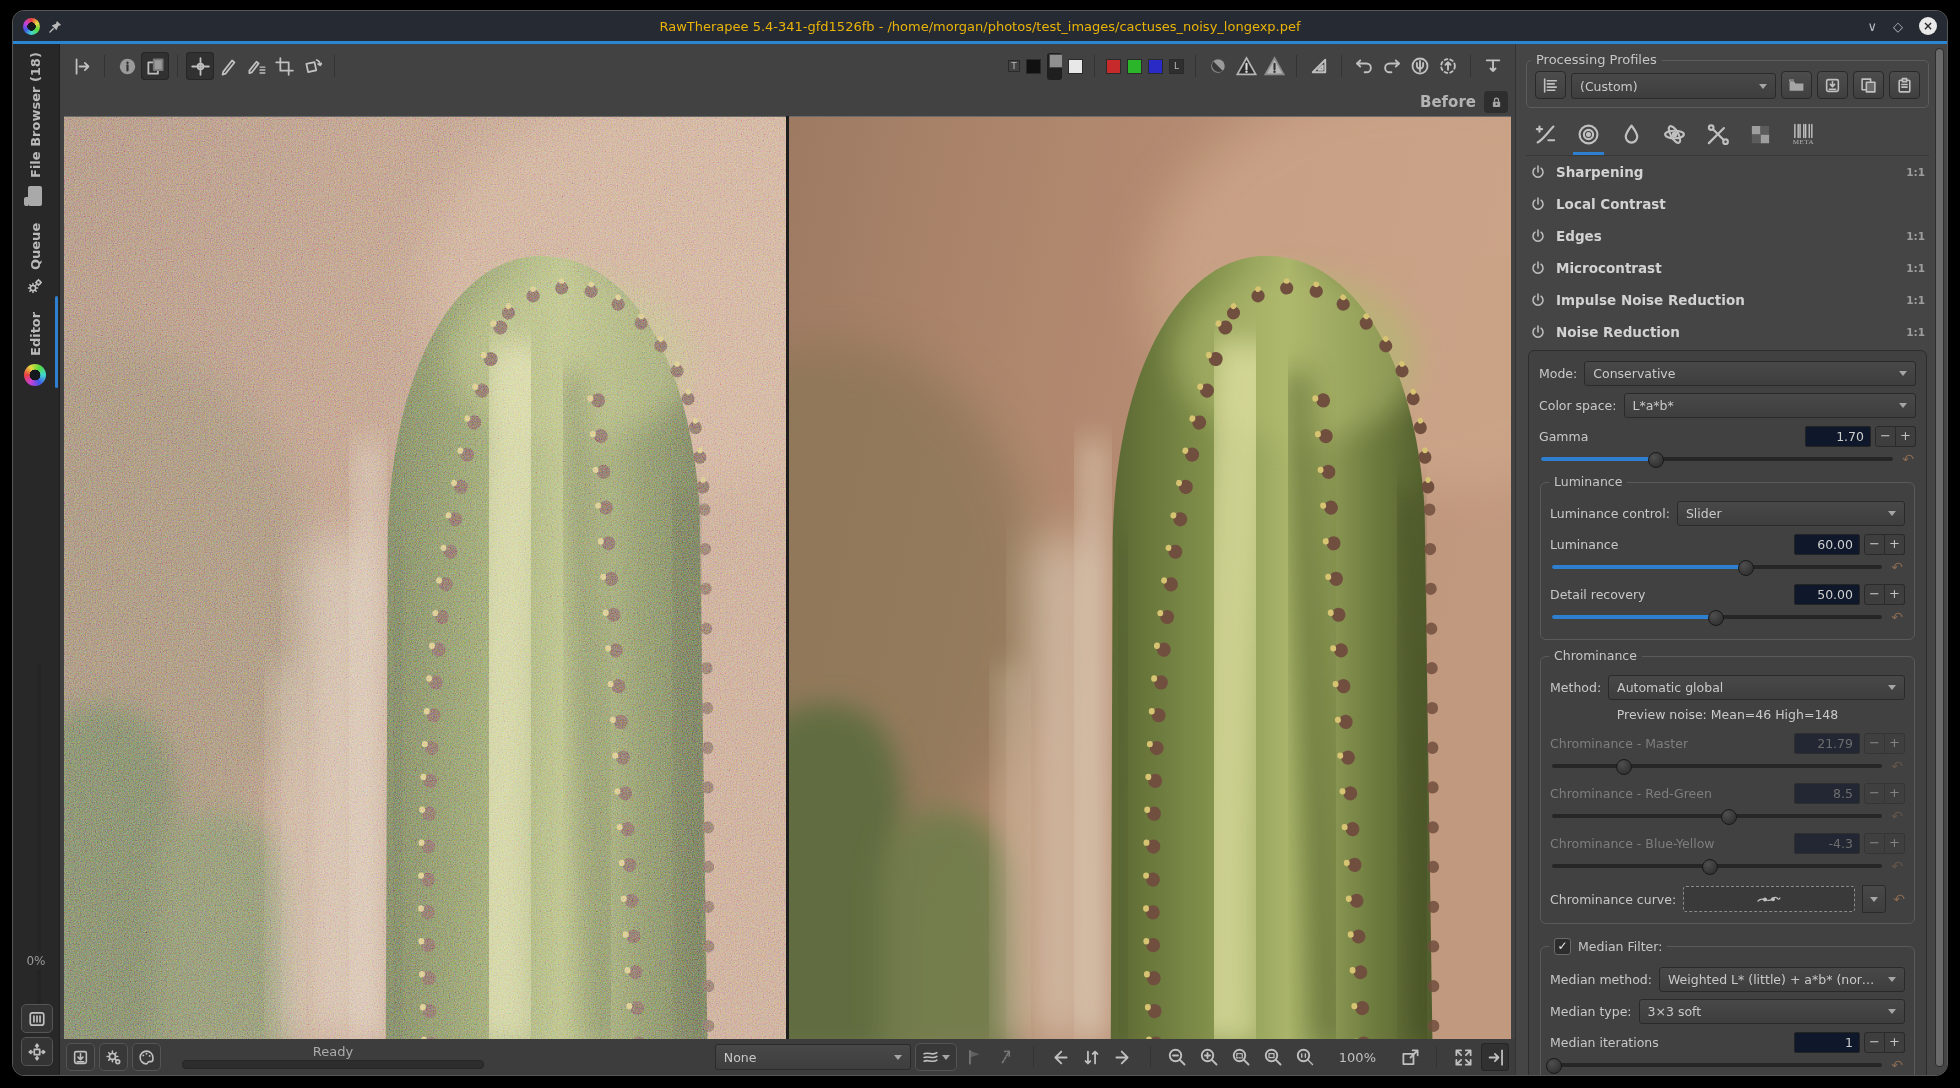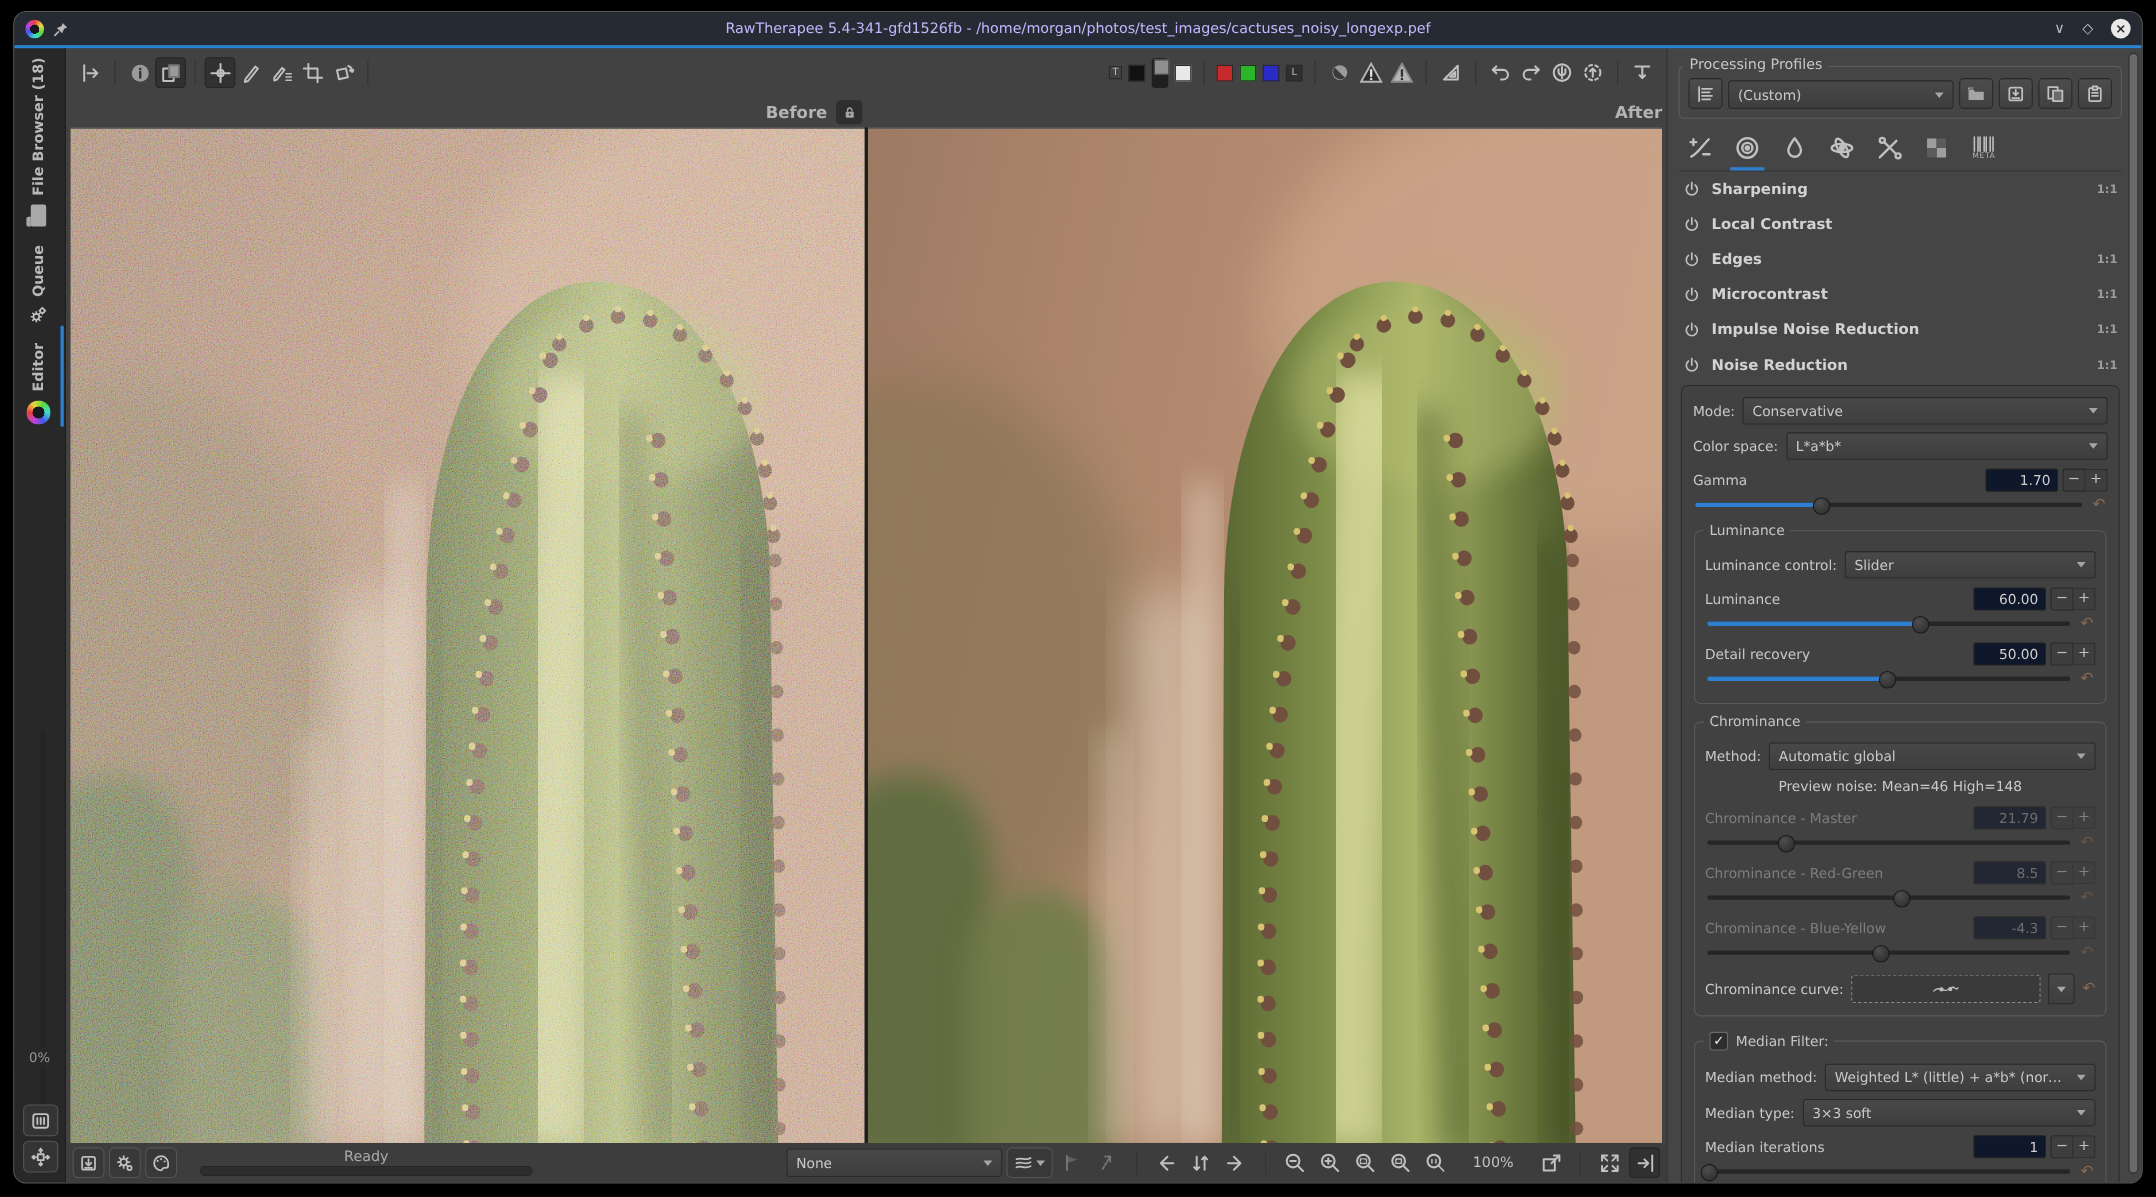--- a/index.html
+++ b/index.html
@@ -2,21 +2,21 @@
 <html><head>
 <meta charset="utf-8">
 <style>
   html,body{margin:0;padding:0;background:#000;width:1960px;height:1088px;overflow:hidden;
     font-family:"DejaVu Sans","Liberation Sans",sans-serif;-webkit-font-smoothing:antialiased;}
   .window{position:absolute;left:12px;top:10px;right:12px;bottom:12px;background:#3f3f3f;
     border-radius:12px;overflow:hidden;border:1px solid #585858;box-shadow:inset 0 0 0 1px #1c1c1c;
     display:flex;flex-direction:column;}
   
   .titlebar{height:30px;background:#262b33;display:flex;align-items:center;padding:0 10px;flex:0 0 auto;position:relative;}
-  .tb-title{position:absolute;left:0;right:0;text-align:center;color:#c4b5fd;font-size:13px;pointer-events:none;}
+  .tb-title{position:absolute;left:0;right:0;text-align:center;color:#eab308;font-size:13px;pointer-events:none;}
   .tb-left{display:flex;align-items:center;gap:8px;z-index:2;}
   .tb-ctrls{margin-left:auto;display:flex;align-items:center;gap:16px;z-index:2;color:#b9bdc2;font-size:13px;}
   .wheel{border-radius:50%;background:
     radial-gradient(circle at 50% 50%, #15181d 0 34%, rgba(0,0,0,0) 36%),
     conic-gradient(#e84040,#e8d840,#58d840,#40d8d0,#4058e8,#c840d8,#e84040);}
   .wheel.sm{width:17px;height:17px;}
   .wheel.md{width:22px;height:22px;}
   .wclose{width:18px;height:18px;border-radius:50%;background:#e9e9e9;color:#2a2a2a;display:flex;align-items:center;justify-content:center;font-size:12px;font-weight:bold;}
   .accent{height:3px;background:#2a85d2;flex:0 0 auto;}
   
@@ -64,21 +64,21 @@
   .zoomtxt{color:#c2c2c2;font-size:13px;margin:0 16px;}
   
   .rpanel{width:432px;flex:0 0 auto;background:#454545;border-left:1px solid #333;position:relative;padding:10px 18px 0 10px;box-sizing:border-box;overflow:hidden;}
   .rscroll{position:absolute;right:3px;top:4px;bottom:8px;width:9px;background:#2e2e2e;border-radius:5px;}
   .rscroll .thm{position:absolute;left:1px;right:1px;top:1px;bottom:1px;background:#6a6a6a;border-radius:5px;}
   .pframe{position:relative;border:1px solid #5d5d5d;border-radius:5px;padding:10px 8px 8px;margin-top:6px;}
   .pframe .legend{position:absolute;top:-9px;left:4px;background:#454545;padding:0 5px;color:#c6c6c6;font-size:13px;}
   .prow{display:flex;align-items:flex-end;gap:5px;}
   .pbtn{width:29px;height:26px;background:linear-gradient(#4c4c4c,#404040);border:1px solid #292929;border-radius:4px;display:flex;align-items:center;justify-content:center;flex:0 0 auto;}
   .tooltabs{display:flex;align-items:flex-end;gap:12px;padding:10px 4px 0;border-bottom:1px solid #383838;}
-  .ttab{padding:4px 4px 6px;border-bottom:3px solid transparent;display:flex;flex-direction:column;align-items:center;}
+  .ttab{padding:4px 4px 6px;border-bottom:3px solid transparent;display:flex;flex-direction:column;align-items:center;font-family:Liberation Serif, serif;}
   .ttab.active{border-bottom-color:#2f7fd0;}
   .metatxt{font-size:7px;color:#b5b5b5;letter-spacing:.5px;margin-top:-2px;}
   .th{display:flex;align-items:center;gap:10px;height:32px;padding:0 4px;color:#d2d2d2;}
   .th .tlabel{font-weight:bold;font-size:13.5px;flex:1;}
   .b11{color:#9d9d9d;font-size:10.5px;font-weight:bold;}
   .pw-on{stroke:#e0e0e0;}  .pw-off{stroke:#6f6f6f;}
   
   .nrbox{background:#414141;border:1px solid #2d2d2d;border-radius:6px;margin:2px 2px 6px;padding:10px 10px 8px;color:#c8c8c8;font-size:12.5px;}
   .lrow{display:flex;align-items:center;gap:7px;margin-bottom:7px;}
   .lrow .lab{flex:0 0 auto;}
@@ -350,23 +350,20 @@
           <span class="balbl">Before</span>
           <span class="lockbtn">
             <svg width="13" height="13" viewBox="0 0 16 16">
               <rect x="3.5" y="7" width="9" height="6.5" rx="1" fill="#a5a5a5"></rect>
               <path d="M5.5 7V5.2a2.5 2.5 0 0 1 5 0V7" stroke="#a5a5a5" stroke-width="1.5" fill="none"></path>
               <circle cx="8" cy="10" r="1.1" fill="#2e2e2e"></circle>
             </svg>
           </span>
         </div>
         <div style="width:3px"></div>
-        <div class="halfr">
-          <span class="balbl">After</span>
-        </div>
       </div>
 
       <div class="panes">
         <div class="pane">
           <svg viewBox="0 0 740 940" preserveAspectRatio="xMidYMid slice">
             <use href="#cactusScene"></use>
             <rect width="740" height="940" fill="#d8a88e" opacity="0.10"></rect>
             <rect width="740" height="940" filter="url(#grain)" opacity="0.42" style="mix-blend-mode:hard-light"></rect>
             <rect width="740" height="940" filter="url(#grain)" opacity="0.12"></rect>
           </svg>

